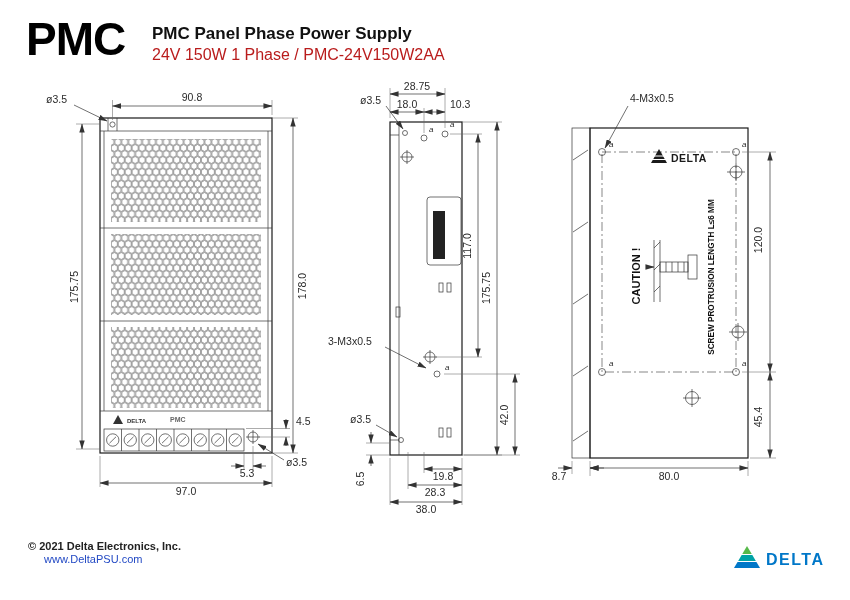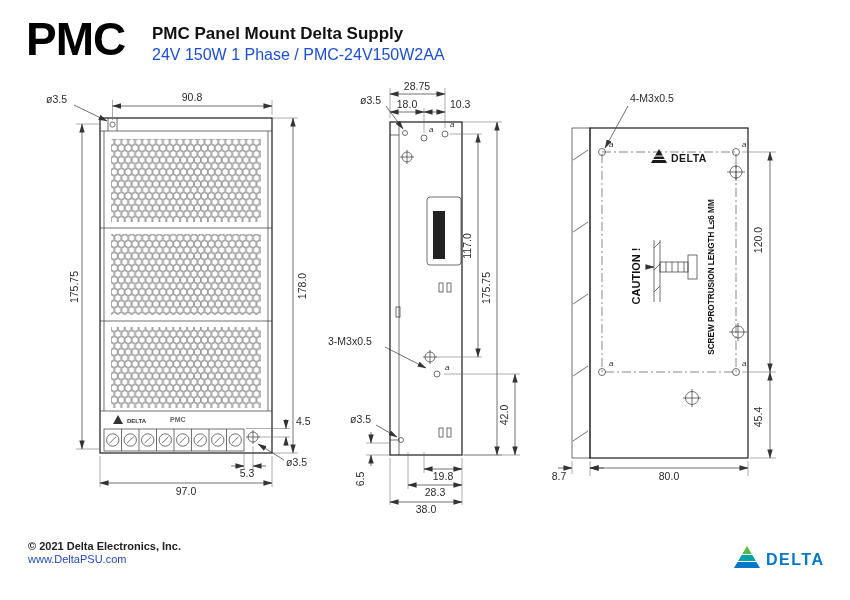--- a/index.html
+++ b/index.html
@@ -1,42 +1,42 @@
 <!DOCTYPE html>
 <html><head>
 <meta charset="utf-8">
 <style>
   html,body{margin:0;padding:0;background:#fff;}
   #page{position:relative;width:850px;height:600px;background:#fff;overflow:hidden;
         font-family:"Liberation Sans",sans-serif;padding-left:20px;}
   .logo-pmc{position:absolute;left:26px;top:12px;font-size:46px;font-weight:bold;
         letter-spacing:-1px;color:#000;}
   .hd-title{position:absolute;left:152px;top:24px;font-size:17px;font-weight:bold;color:#111;}
-  .hd-sub{position:absolute;left:152px;top:46px;font-size:16px;color:#1d4ed8;}
+  .hd-sub{position:absolute;left:152px;top:46px;font-size:16px;color:#b91c1c;}
   .ft-copy{position:absolute;left:28px;top:540px;font-size:11px;font-weight:bold;color:#222;}
-  .ft-link{position:absolute;left:28px;top:553px;font-size:11px;color:#2249c4;text-decoration:none;}
+  .ft-link{position:absolute;left:44px;top:553px;font-size:11px;color:#2249c4;text-decoration:none;}
   #drawing{position:absolute;left:0;top:0;}
   #delta-logo{position:absolute;left:733px;top:545px;}
   
   .ol{fill:none;stroke:#1a1a1a;stroke-width:1.2;}
   .tn{fill:none;stroke:#333;stroke-width:.7;}
   .ex{fill:none;stroke:#666;stroke-width:.55;}
   .dm{fill:none;stroke:#333;stroke-width:.7;}
   .dd{fill:none;stroke:#555;stroke-width:.7;stroke-dasharray:9 3 2 3;}
   text.dt{font:10.5px "Liberation Sans",sans-serif;fill:#2b2b2b;}
   text.sm{font:italic 8px "Liberation Sans",sans-serif;fill:#2b2b2b;}
   .mid{text-anchor:middle;}
 </style>
 </head>
 <body>
 
 <div id="page">
 
   <div class="logo-pmc">PMC</div>
-  <div class="hd-title">PMC Panel Mount Delta Supply</div>
+  <div class="hd-title">PMC Panel Phase Power Supply</div>
   <div class="hd-sub">24V 150W 1 Phase / PMC-24V150W2AA</div>
 
   <svg id="drawing" width="850" height="600" viewBox="0 0 850 600">
     <defs>
       <marker id="arr" viewBox="0 0 10 6" refX="9.5" refY="3" markerWidth="9" markerHeight="5.5" orient="auto-start-reverse" markerUnits="userSpaceOnUse">
         <path d="M0,0L10,3L0,6Z" fill="#333"></path>
       </marker>
       <pattern id="hex" patternUnits="userSpaceOnUse" width="6.93" height="12">
         <path fill="none" stroke="#4d4d4d" stroke-width="0.55" d="
           M3.465,0.5 L6.495,2.25 L6.495,5.75 L3.465,7.5 L0.435,5.75 L0.435,2.25 Z

